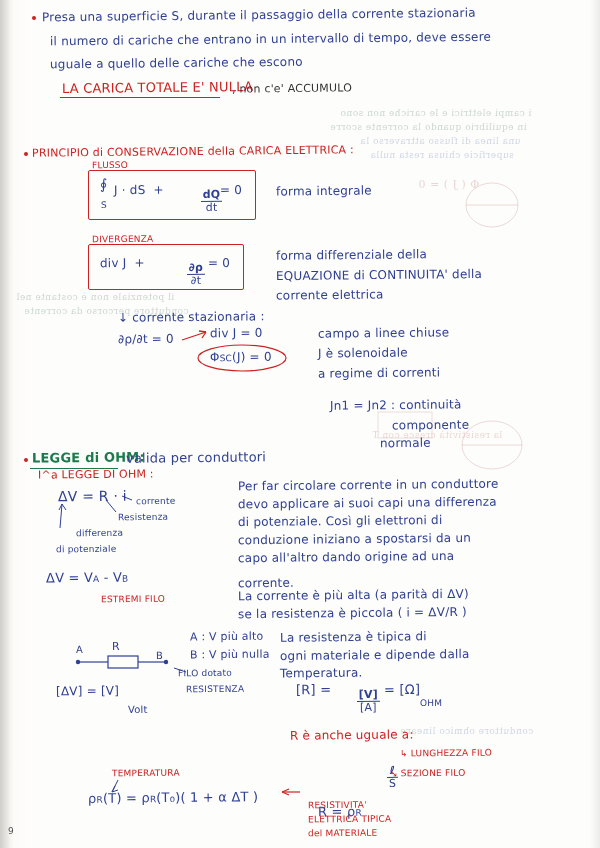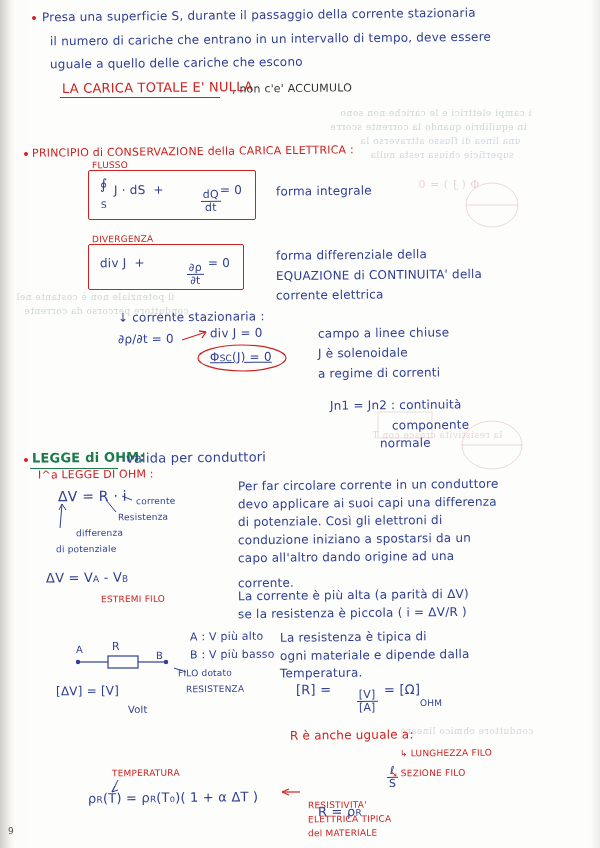--- a/index.html
+++ b/index.html
@@ -76,21 +76,21 @@
   .underline-red{
     position:absolute;height:1.4px;background:#cc2222;
   }
   .underline-blue{
     position:absolute;height:1.2px;background:#2f3f93;
   }
   .frac{
     display:inline-block;text-align:center;vertical-align:middle;
     line-height:1.05;
   }
-  .frac .num{display:block;border-bottom:1.2px solid currentColor;padding:0 2px;}
+  .frac .num{display:block;border-bottom:1.2px solid currentColor;padding:0 2px;font-weight:bold;}
   .frac .den{display:block;padding:0 2px;}
   .pagenum{
     position:absolute;left:8px;top:826px;font-size:9px;color:#555;
     font-family:"DejaVu Sans", sans-serif;
   }
   svg.ink{position:absolute;left:0;top:0;width:600px;height:848px;pointer-events:none;}
 </style>
 </head>
 <body>
 
@@ -152,21 +152,21 @@
   <div class="hw s12" style="left:276px;top:288px;">corrente elettrica</div>
 
   <div class="hw s12" style="left:118px;top:310px;">↓ <span>corrente stazionaria :</span></div>
   <div class="hw s12" style="left:118px;top:332px;">∂ρ/∂t = 0</div>
   <svg class="ink">
     <path d="M182 340 L206 332" stroke="#cc2222" stroke-width="1.3" fill="none"></path>
     <path d="M206 332 L199 331 M206 332 L202 338" stroke="#cc2222" stroke-width="1.3" fill="none"></path>
     <ellipse cx="242" cy="358" rx="44" ry="13" fill="none" stroke="#cc2222" stroke-width="1.2"></ellipse>
   </svg>
   <div class="hw s12" style="left:210px;top:326px;">div J = 0</div>
-  <div class="hw s12" style="left:210px;top:350px;text-decoration:underline;"><span>Φ</span><span class="s9">SC</span><span>(J) = 0</span></div>
+  <div class="hw s12" style="left:210px;top:350px;"><span>Φ</span><span class="s9">SC</span><span>(J) = 0</span></div>
 
   <div class="hw s12" style="left:318px;top:326px;">campo a linee chiuse</div>
   <div class="hw s12" style="left:318px;top:346px;">J è solenoidale</div>
   <div class="hw s12" style="left:318px;top:366px;">a regime di correnti</div>
   <div class="hw s12" style="left:330px;top:398px;">Jn1 = Jn2 : continuità</div>
   <div class="hw s12" style="left:392px;top:418px;">componente</div>
   <div class="hw s12" style="left:380px;top:436px;">normale</div>
 
   <div class="bullet" style="left:24px;top:458px;"></div>
   <div class="hw green s13 bold" style="left:32px;top:450px;">LEGGE di OHM:</div>
@@ -184,21 +184,21 @@
     <path d="M132 500 L122 496" stroke="#2f3f93" stroke-width="1" fill="none"></path>
     <path d="M116 512 L106 500" stroke="#2f3f93" stroke-width="1" fill="none"></path>
     <path d="M60 528 L62 504" stroke="#2f3f93" stroke-width="1" fill="none"></path>
     <path d="M62 504 L59 510 M62 504 L66 510" stroke="#2f3f93" stroke-width="1" fill="none"></path>
   </svg>
 
   <div class="hw s13" style="left:46px;top:570px;"><span>ΔV = V</span><span class="s9">A</span><span> - V</span><span class="s9">B</span></div>
   <div class="hw red s9" style="left:84px;top:594px;margin-left:17px;">ESTREMI FILO</div>
 
   <div class="hw s11" style="left:190px;top:630px;">A : V più alto</div>
-  <div class="hw s11" style="left:190px;top:648px;">B : V più basso</div>
+  <div class="hw s11" style="left:190px;top:648px;">B : V più nulla</div>
 
   <div class="hw s10" style="left:76px;top:644px;">A</div>
   <div class="hw s10" style="left:156px;top:650px;">B</div>
   <div class="hw s11" style="left:112px;top:640px;">R</div>
   <svg class="ink">
     <path d="M78 662 L108 662" stroke="#2f3f93" stroke-width="1.2" fill="none"></path>
     <rect x="108" y="656" width="30" height="12" fill="none" stroke="#2f3f93" stroke-width="1.2"></rect>
     <path d="M138 662 L166 662" stroke="#2f3f93" stroke-width="1.2" fill="none"></path>
     <circle cx="78" cy="662" r="2.2" fill="#2f3f93"></circle>
     <circle cx="166" cy="662" r="2.2" fill="#2f3f93"></circle>

